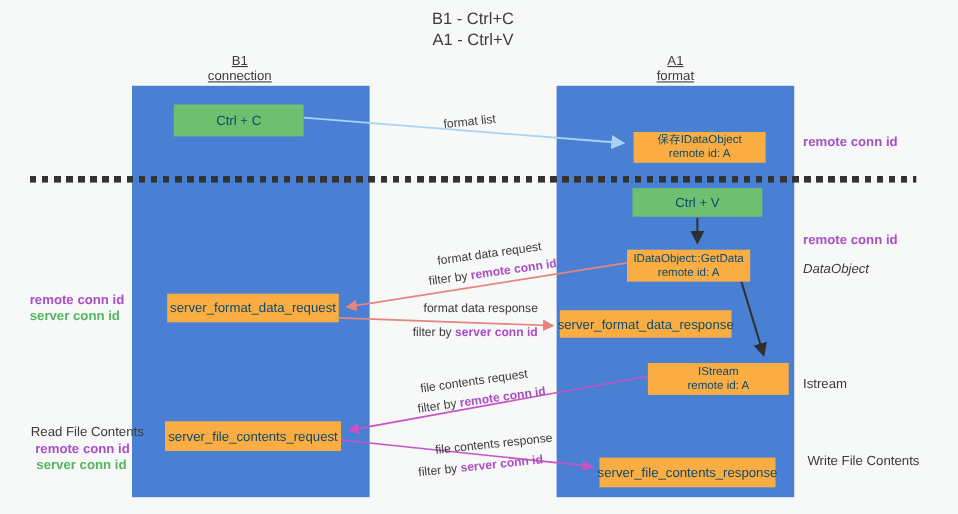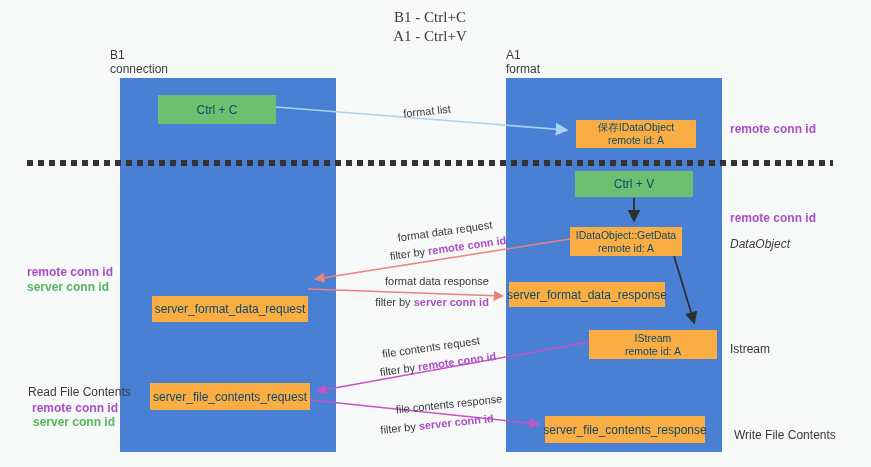--- a/index.html
+++ b/index.html
@@ -14,29 +14,29 @@
   body {
     background:var(--background);
     font-family:"Liberation Sans", sans-serif;
     color:var(--text-dark);
     overflow:hidden;
   }
   .stage { position:relative; width:871px; height:467px; }
 
   .page-title {
     position:absolute; left:430px; top:8px; transform:translateX(-50%);
-    text-align:center; font-size:15px; line-height:19px; color:var(--text-dark);font-family:Liberation Serif, serif;
+    text-align:center; font-size:15px; line-height:19px; color:var(--text-dark);
   }
 
   .lane { position:absolute; top:78px; width:216px; height:374px; background:var(--lane-blue); }
   .lane-left { left:120px; }
   .lane-right { left:506px; }
   .lane-header {
-    position:absolute; top:48px; width:216px; 
-    font-size:12px; line-height:14px; color:var(--text-dark);
+    position:absolute; top:48px; width:216px; text-align:center;
+    font-size:12px; line-height:14px; color:var(--text-dark);text-decoration:underline;
   }
   .lane-header-left { left:110px; }
   .lane-header-right { left:506px; }
 
   .separator {
     position:absolute; left:27px; top:160px; width:806px; height:6px;
     background:repeating-linear-gradient(90deg, var(--separator-black) 0 6px, transparent 6px 11px);
   }
 
   .node {
@@ -46,21 +46,21 @@
   }
   .node-green { background:var(--node-green); font-size:12px; }
   .node-orange { background:var(--node-orange); }
   .node .l1, .node .l2 { display:block; font-size:10.5px; line-height:13px; }
   .node-single { font-size:12px; }
 
   .n-ctrl-c   { left:158px; top:95px;  width:118px; height:29px; }
   .n-save     { left:576px; top:120px; width:120px; height:28px; }
   .n-ctrl-v   { left:575px; top:171px; width:118px; height:26px; }
   .n-getdata  { left:570px; top:227px; width:112px; height:29px; }
-  .n-sfdreq   { left:152px; top:267px; width:156px; height:26px;margin-top:29px; }
+  .n-sfdreq   { left:152px; top:267px; width:156px; height:26px; }
   .n-sfdresp  { left:509px; top:282px; width:156px; height:25px; }
   .n-istream  { left:589px; top:330px; width:128px; height:29px; }
   .n-sfcreq   { left:150px; top:383px; width:160px; height:27px; }
   .n-sfcresp  { left:545px; top:416px; width:160px; height:27px; }
 
   .flow-label {
     position:absolute; white-space:nowrap; font-size:11px; color:#3a3a3a;
     transform:translate(-50%,-50%);
   }
   .hl-purple { color:var(--conn-id-purple); font-weight:bold; }
@@ -186,21 +186,21 @@
 
   <div class="flow-label" style="left:449px; top:404px; transform:translate(-50%,-50%) rotate(-6deg);">file contents response</div>
   <div class="flow-label" style="left:437px; top:424px; transform:translate(-50%,-50%) rotate(-6deg);">
     <span>filter by </span><span class="hl-purple">server conn id</span>
   </div>
 
   <div class="side-label side-purple" style="left:730px; top:122px;">remote conn id</div>
   <div class="side-label side-purple" style="left:730px; top:211px;">remote conn id</div>
   <div class="side-label" style="left:730px; top:237px;font-style:italic;">DataObject</div>
   <div class="side-label" style="left:730px; top:342px;">Istream</div>
-  <div class="side-label" style="left:734px; top:428px;">Write File Contents</div>
+  <div class="side-label" style="left:734px; top:412px;">Write File Contents</div>
 
   <div class="side-label side-purple" style="left:27px; top:265px;">remote conn id</div>
   <div class="side-label side-green" style="left:27px; top:280px;">server conn id</div>
   <div class="side-label" style="left:28px; top:385px;">Read File Contents</div>
   <div class="side-label side-purple" style="left:32px; top:401px;">remote conn id</div>
   <div class="side-label side-green" style="left:33px; top:415px;">server conn id</div>
 
 </div>
 
 </body></html>

